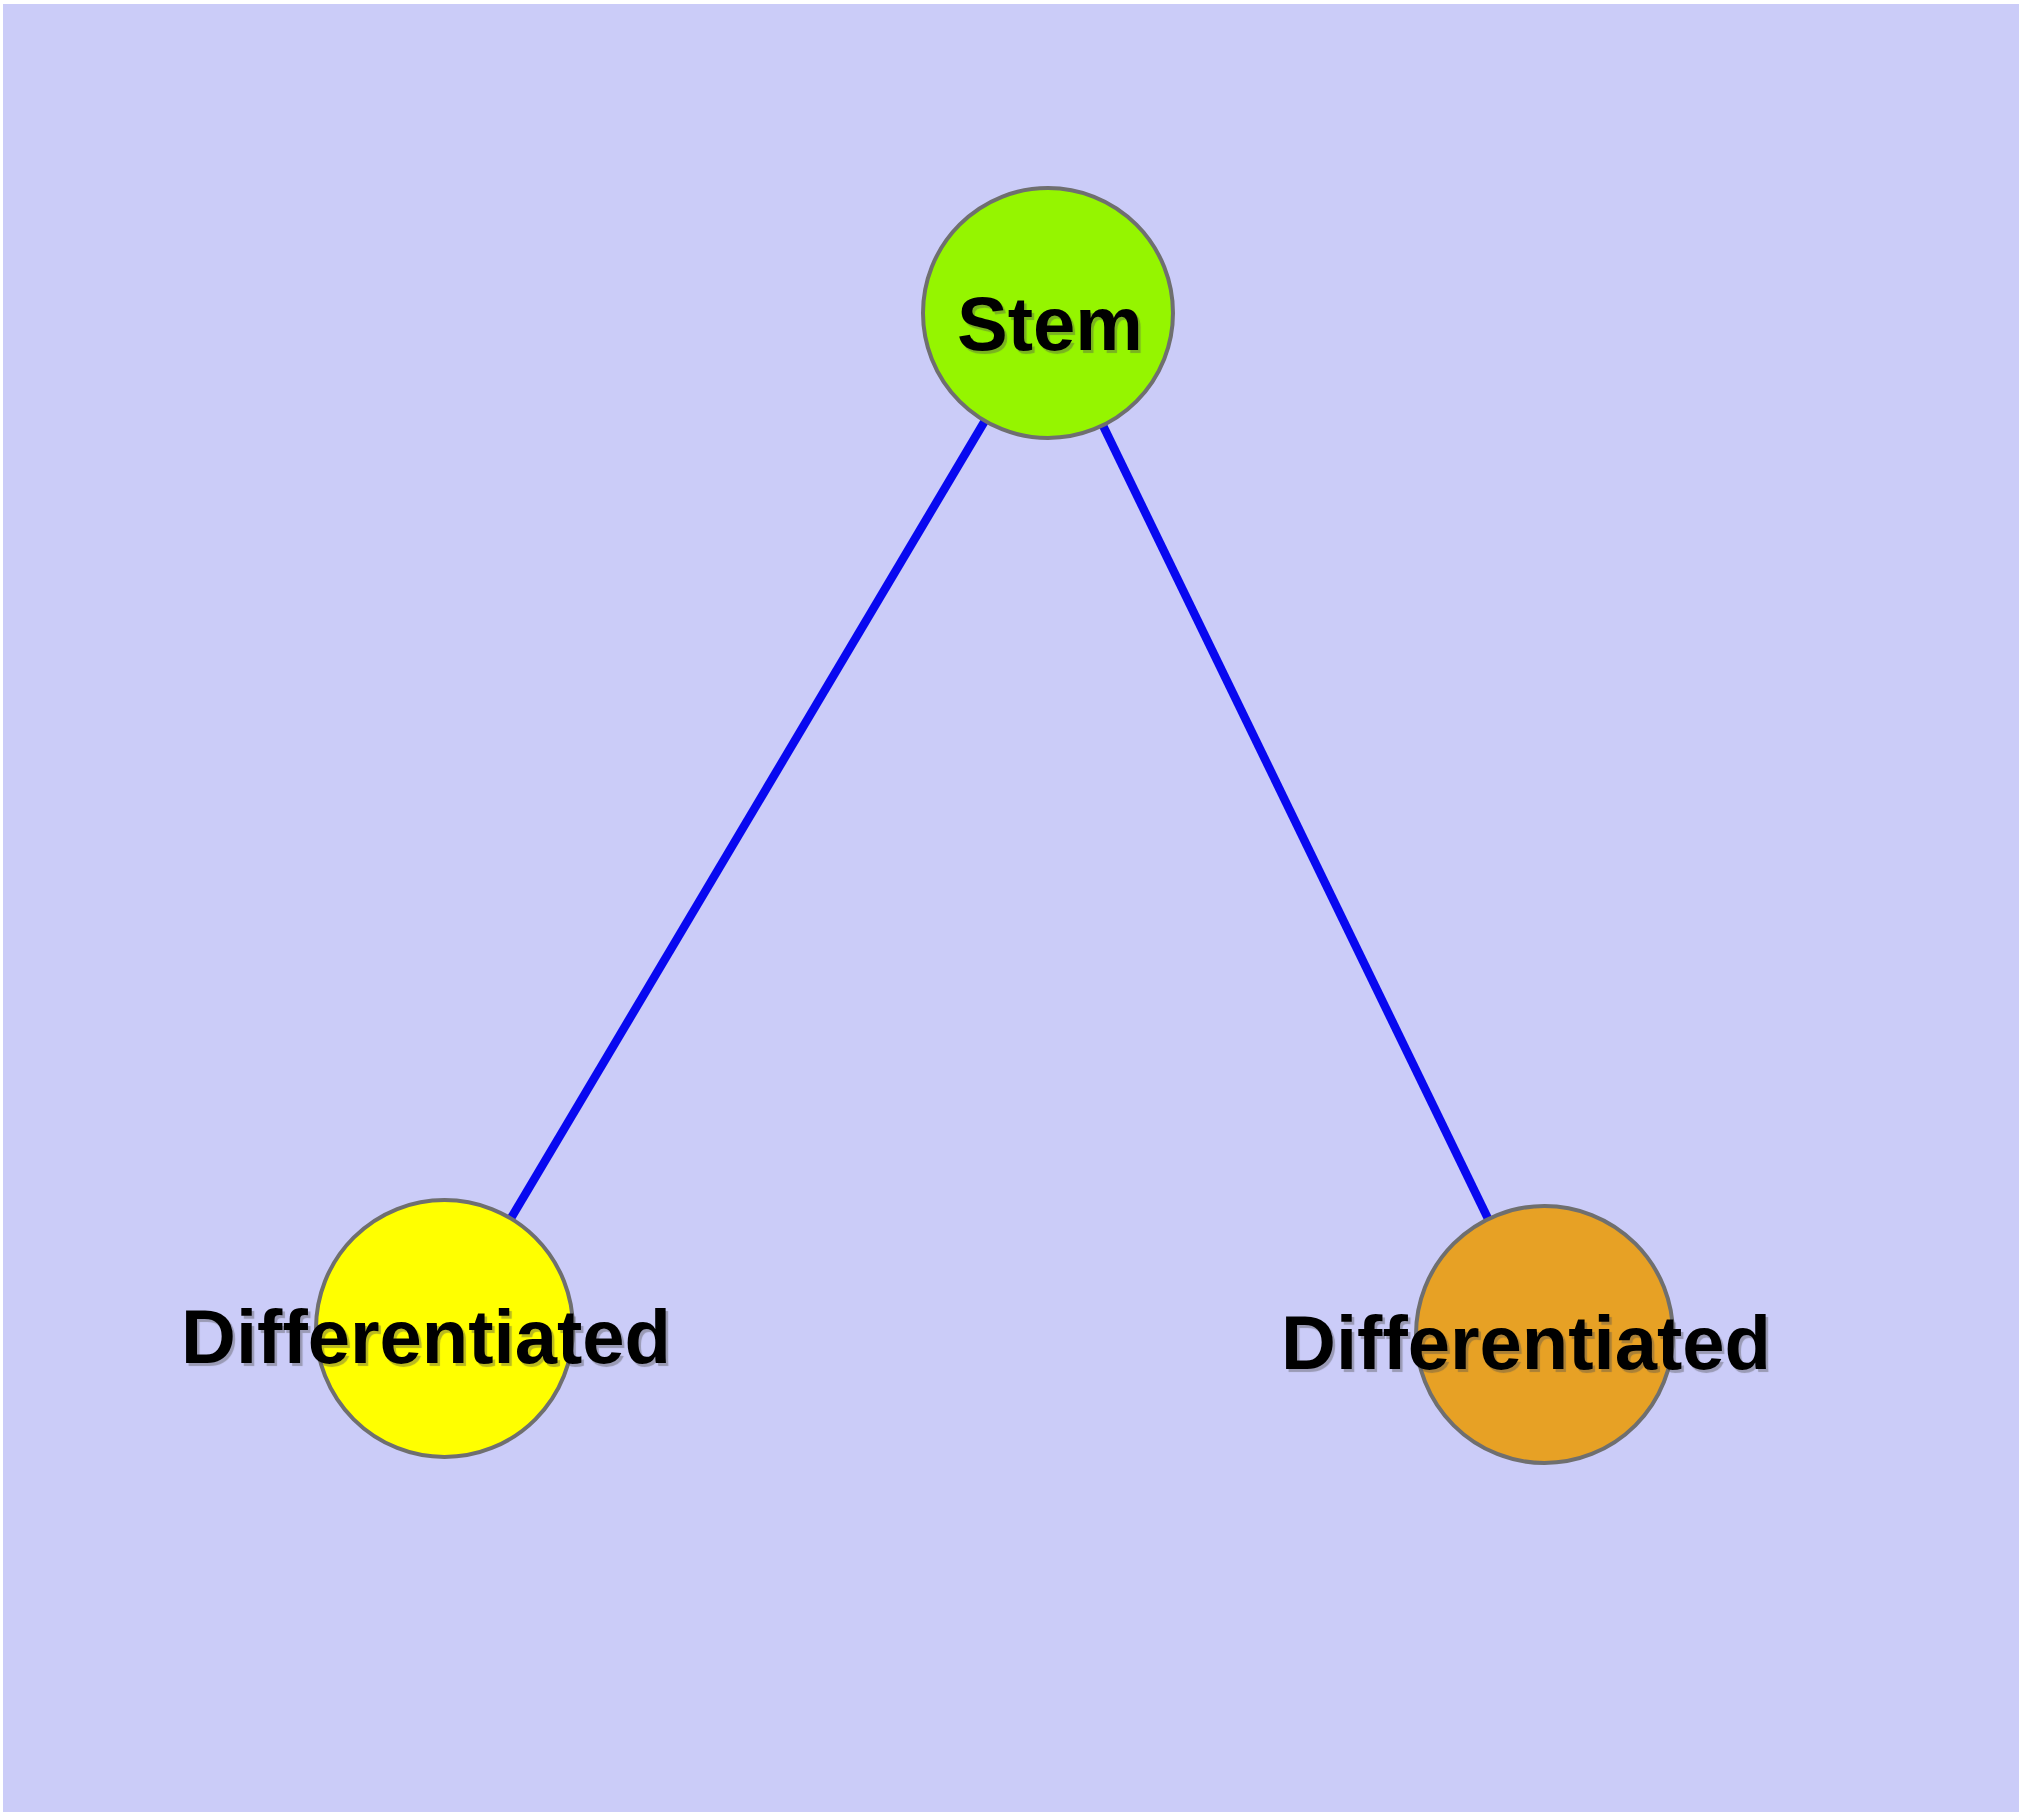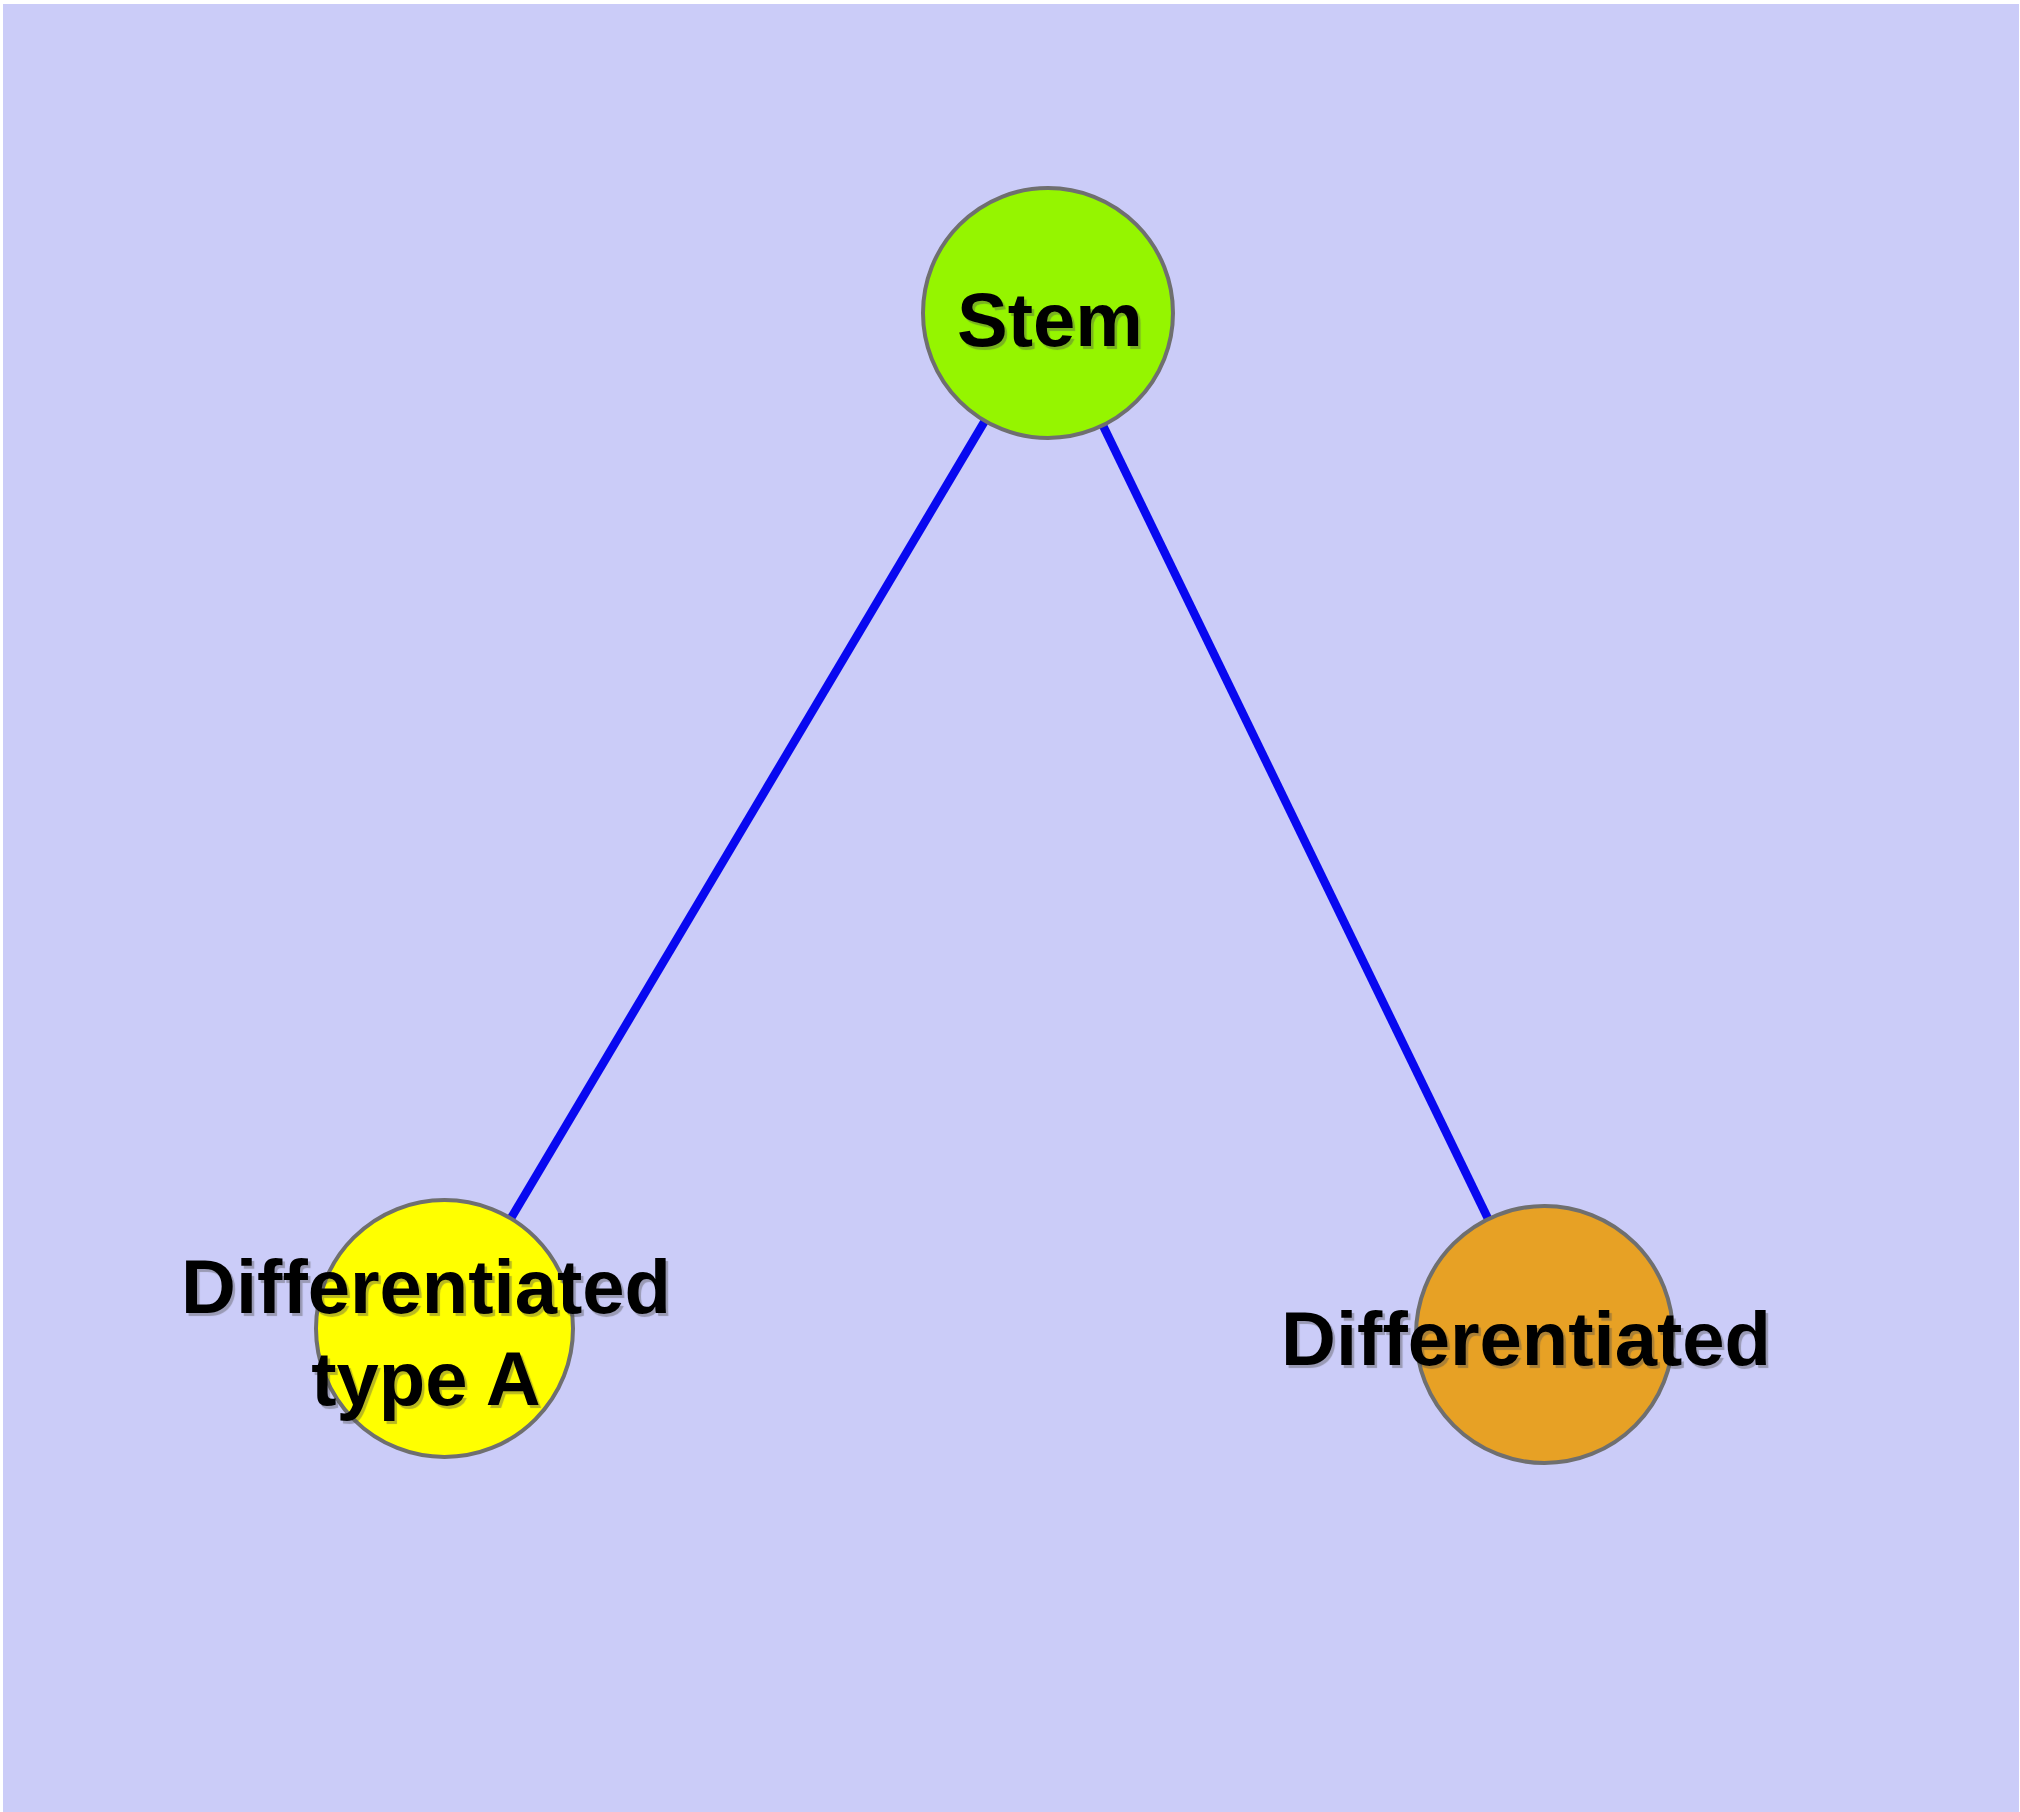--- a/index.html
+++ b/index.html
@@ -50,21 +50,21 @@
     font-size: 76px;
     line-height: 92px;
     color: #000000;
     text-align: center;
     white-space: nowrap;
     text-shadow: 2.5px 2.5px 0.8px rgba(80, 80, 80, 0.40);
   }
   .node-label.stem   { left: 1050px; top:  320px; }
   .node-label.type-a { left:  426px; top: 1333px; }
   .node-label.type-b { left: 1526px; top: 1339px; }
-  .label-line { display: block; }
+  .label-line { display: block; margin-top: 8px; }
 </style>
 </head>
 <body>
 
 <div class="stage">
 
   <div class="canvas-bg" style="background-color: rgb(203, 204, 248);"></div>
 
   <svg class="edges-layer" viewBox="0 0 2384 2138" xmlns="http://www.w3.org/2000/svg">
     <line x1="1237" y1="370" x2="525" y2="1568" stroke-width="10" style="stroke: rgb(8, 8, 240);"></line>
@@ -76,21 +76,20 @@
   <div class="node-circle type-a" style="background-color: rgb(255, 255, 0);"></div>
 
   <div class="node-circle type-b" style="background-color: rgb(231, 161, 37);"></div>
 
   <div class="node-label stem">
     <span class="label-line">Stem</span>
   </div>
 
   <div class="node-label type-a">
     <span class="label-line">Differentiated</span>
-    <span class="label-line">type A</span>
   </div>
 
   <div class="node-label type-b">
     <span class="label-line">Differentiated</span>
   </div>
 
 </div>
 
 
 </body></html>

